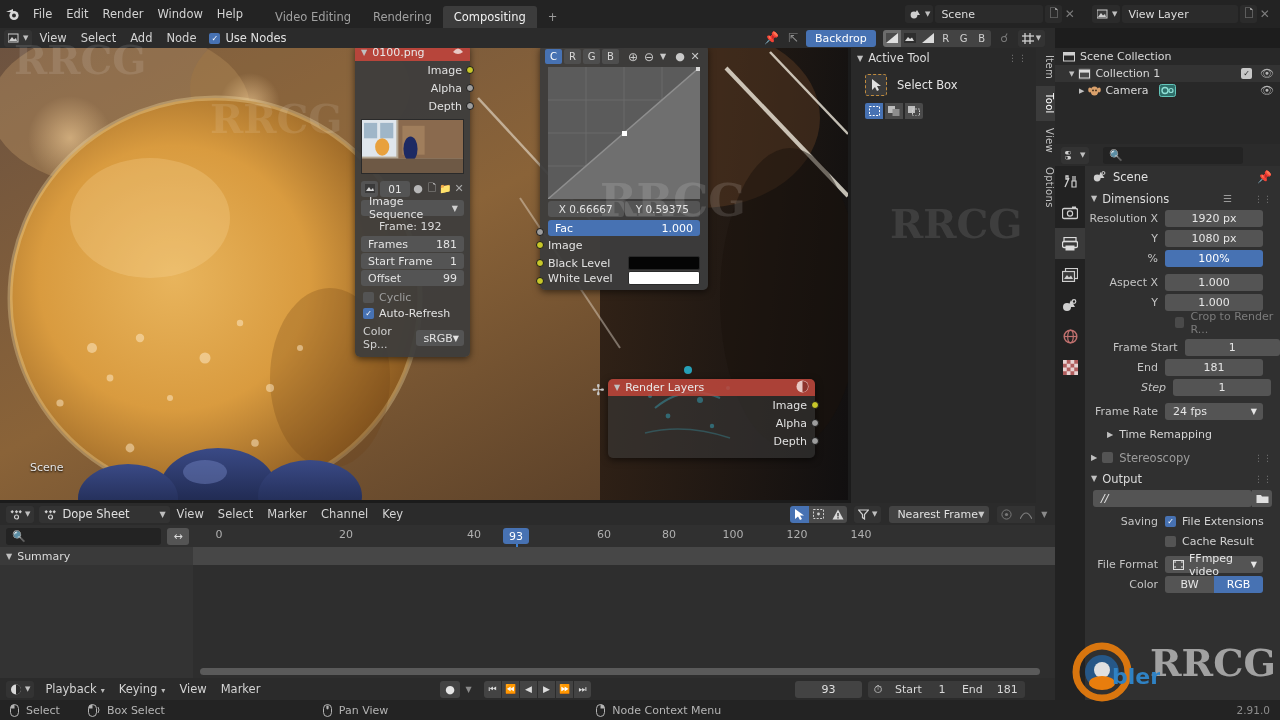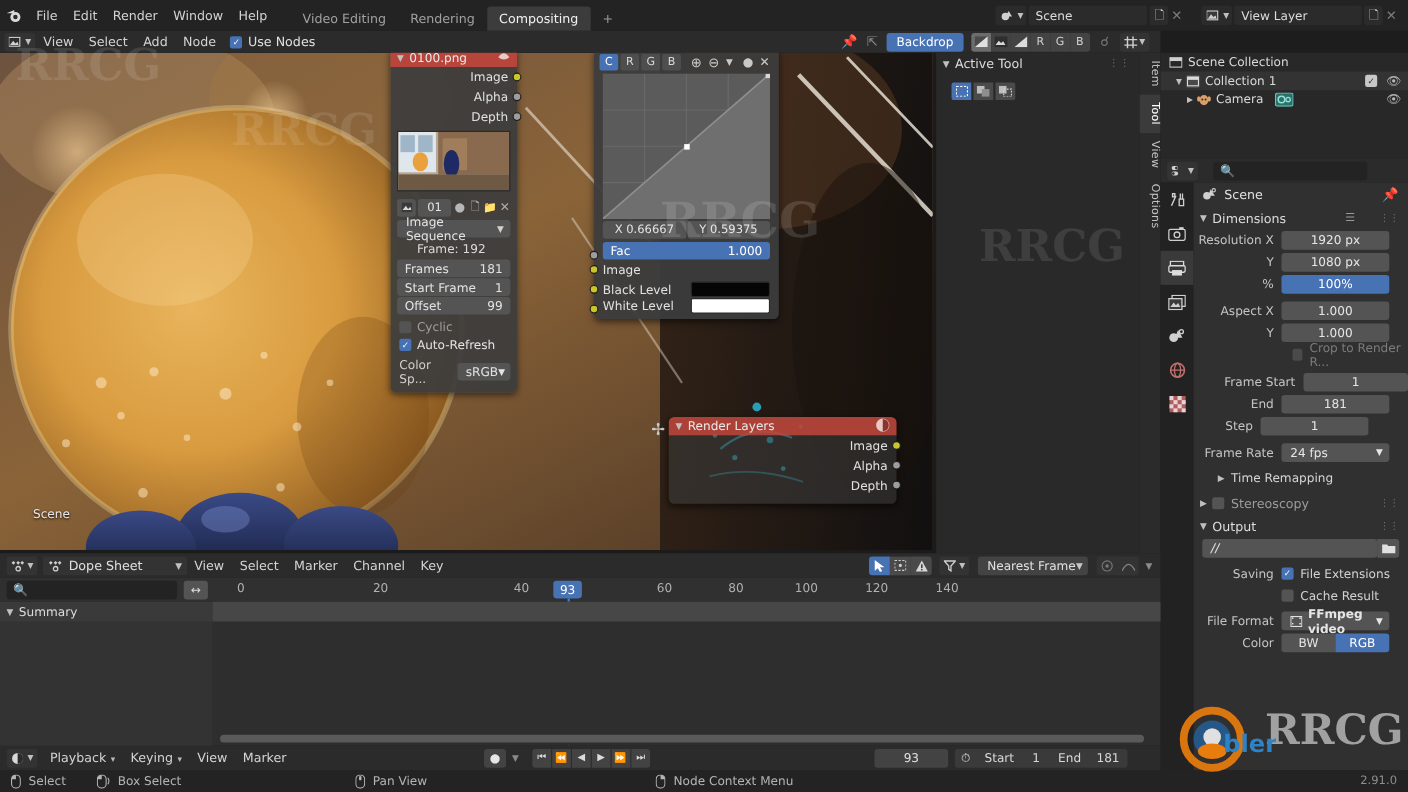--- a/index.html
+++ b/index.html
@@ -437,20 +437,28 @@
       </div>
     </div>
   </div>
 
   <div id="npanel">
     <div class="panel-hdr">
       <span class="tri">▼</span>
       <span>Active Tool</span>
       <span class="grip">⋮⋮</span>
     </div>
+    <div class="row" style="padding:6px 0 0 14px;gap:10px;">
+      <span class="tool-swatch">
+        <svg width="9" height="12" viewBox="0 0 9 12">
+            <path d="M0 0 L0 11 L3 8 L5 12 L7 11 L5 7 L9 7 Z" fill="#e0e0e0"></path>
+          </svg>
+      </span>
+      <span style="font-size:11.5px;color:#e3e3e3;">Select Box</span>
+    </div>
     <div class="row" style="padding:7px 0 0 14px;gap:2px;">
       <span class="ico" style="width:18px;height:16px;background:#4772b3;border-radius:2px 0 0 2px;">
         <svg width="11" height="10" viewBox="0 0 11 10">
             <rect x="0.5" y="0.5" width="10" height="9" fill="none" stroke="#fff" stroke-dasharray="2 1.4"></rect>
           </svg>
       </span>
       <span class="ico" style="width:18px;height:16px;background:#4a4a4a;">
         <svg width="12" height="10" viewBox="0 0 12 10">
             <rect x="0" y="0" width="7" height="7" fill="#bdbdbd"></rect>
             <rect x="4.5" y="3" width="7" height="7" fill="#8e8e8e"></rect>
@@ -745,21 +753,21 @@
 
     <div class="p-row" style="margin-top:6px;">
       <span class="p-lbl" style="width:102px;">Frame Start</span>
       <span class="p-val" style="width:98px;">1</span>
     </div>
     <div class="p-row">
       <span class="p-lbl" style="width:80px;">End</span>
       <span class="p-val" style="width:98px;">181</span>
     </div>
     <div class="p-row">
-      <span class="p-lbl" style="width:61px;">Step</span>
+      <span class="p-lbl" style="width:88px;font-style:italic;">Step</span>
       <span class="p-val" style="width:98px;">1</span>
     </div>
     <div class="p-row" style="margin-top:5px;">
       <span class="p-lbl" style="width:80px;">Frame Rate</span>
       <span class="p-val dd" style="width:98px;">
         <span>24 fps</span>
         <span style="font-size:8px;">▼</span>
       </span>
     </div>
     <div class="p-row" style="padding-left:22px;gap:6px;margin-top:4px;">
@@ -792,21 +800,21 @@
       <span class="chk" style="margin-right:6px;">✓</span>
       <span class="p-chk">File Extensions</span>
     </div>
     <div class="p-row" style="padding-left:80px;">
       <span class="chk off" style="margin-right:6px;"></span>
       <span class="p-chk">Cache Result</span>
     </div>
     <div class="p-row" style="margin-top:4px;">
       <span class="p-lbl" style="width:80px;">File Format</span>
       <span class="p-val dd" style="width:98px;">
-        <span class="row" style="gap:5px;font-weight:bold;">
+        <span class="row" style="gap:5px;">
           <span class="ico">
             <svg width="11" height="10" viewBox="0 0 11 10">
                 <rect x="0.5" y="0.5" width="10" height="9" fill="none" stroke="#e0e0e0"></rect>
                 <g fill="#e0e0e0">
                   <rect x="1.4" y="1.3" width="1.4" height="1.4"></rect>
                   <rect x="1.4" y="6.3" width="1.4" height="1.4"></rect>
                   <rect x="8.2" y="1.3" width="1.4" height="1.4"></rect>
                   <rect x="8.2" y="6.3" width="1.4" height="1.4"></rect>
                 </g>
               </svg>

